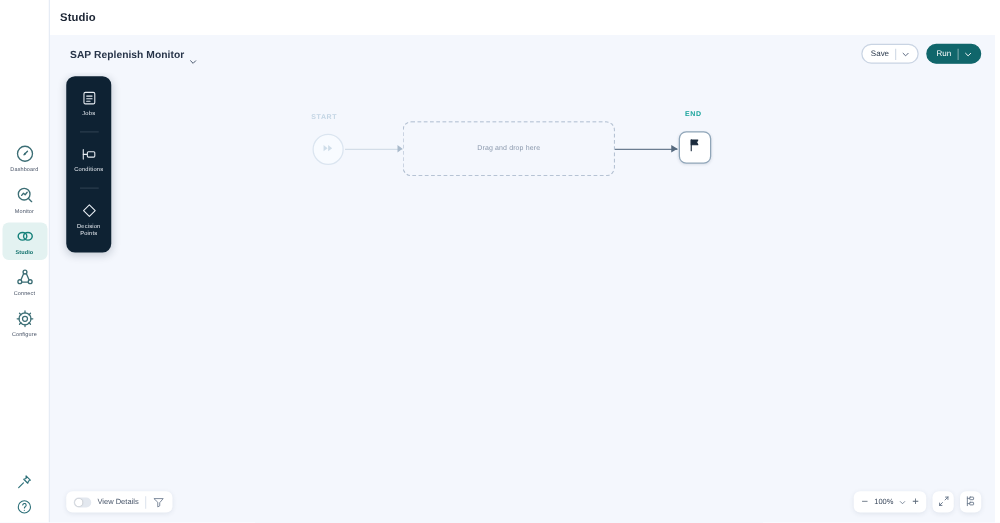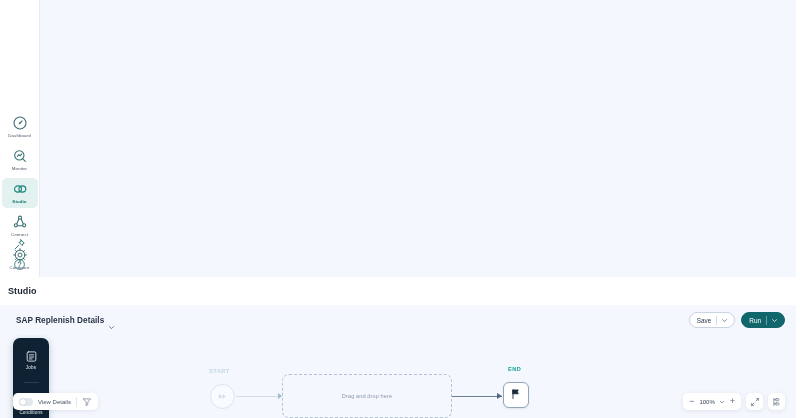--- a/index.html
+++ b/index.html
@@ -8,21 +8,20 @@
     width: 800px; height: 418px;
     font-family: "Liberation Sans", sans-serif;
     background: #ffffff;
     overflow: hidden;
   }
   #app {
     position: relative;
     width: 796px; height: 418px;
     display: flex;
     background: #f4f7fd;
-    flex-direction: column;
   }
 
   
   .rail {
     width: 40px;
     height: 418px;
     background: #ffffff;
     border-right: 1px solid #e6ecf5;
     display: flex;
     flex-direction: column;
@@ -384,21 +383,21 @@
   </nav>
 
   <div class="main">
 
     <header class="topbar">
       <span class="app-title">Studio</span>
     </header>
 
     <div class="subbar">
       <div class="flow-name-wrap">
-        <span class="flow-name">SAP Replenish Details</span>
+        <span class="flow-name">SAP Replenish Monitor</span>
         <span class="chev">
           <svg viewBox="0 0 12 12" width="7" height="7" fill="none" stroke="#3f4f66" stroke-width="1.3" stroke-linecap="round" stroke-linejoin="round">
             <path d="M2.5 4.5L6 8l3.5-3.5"></path>
           </svg>
         </span>
       </div>
 
       <div class="actions">
         <div class="btn btn-save">
           <span class="btn-lbl">Save</span>

